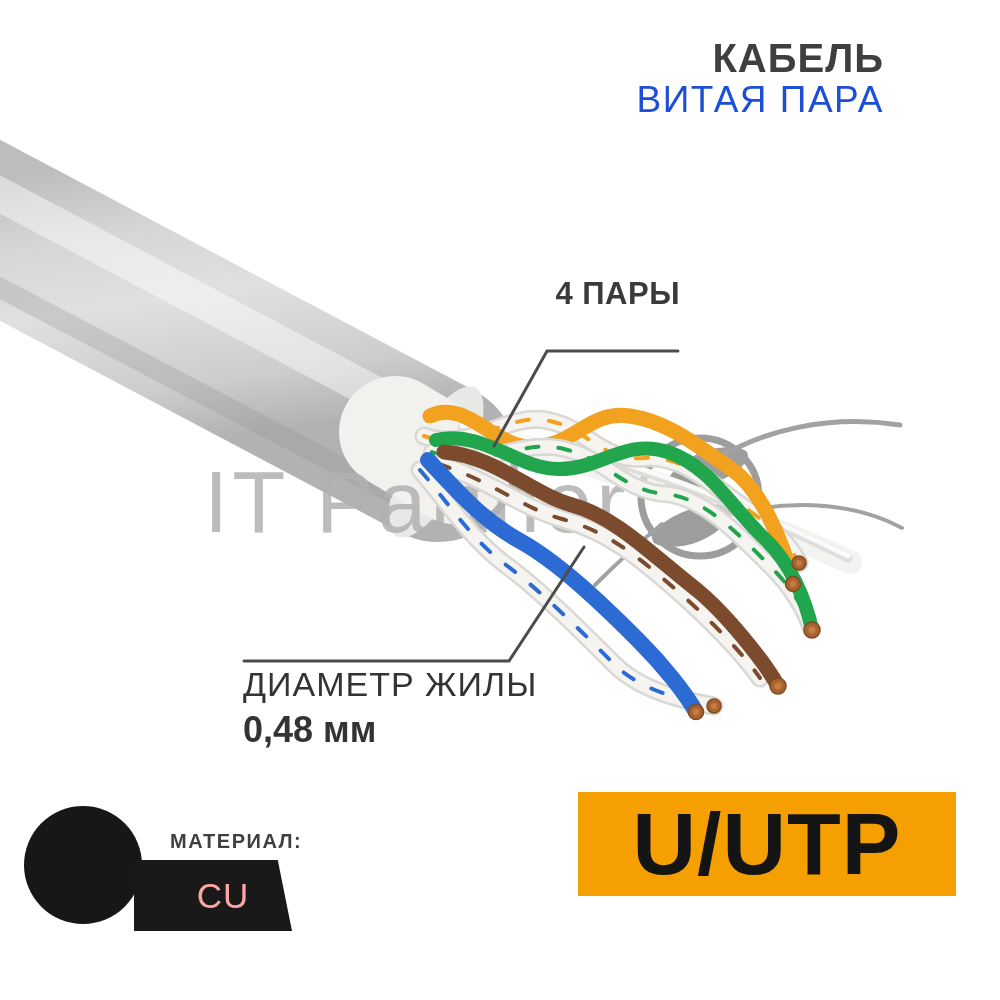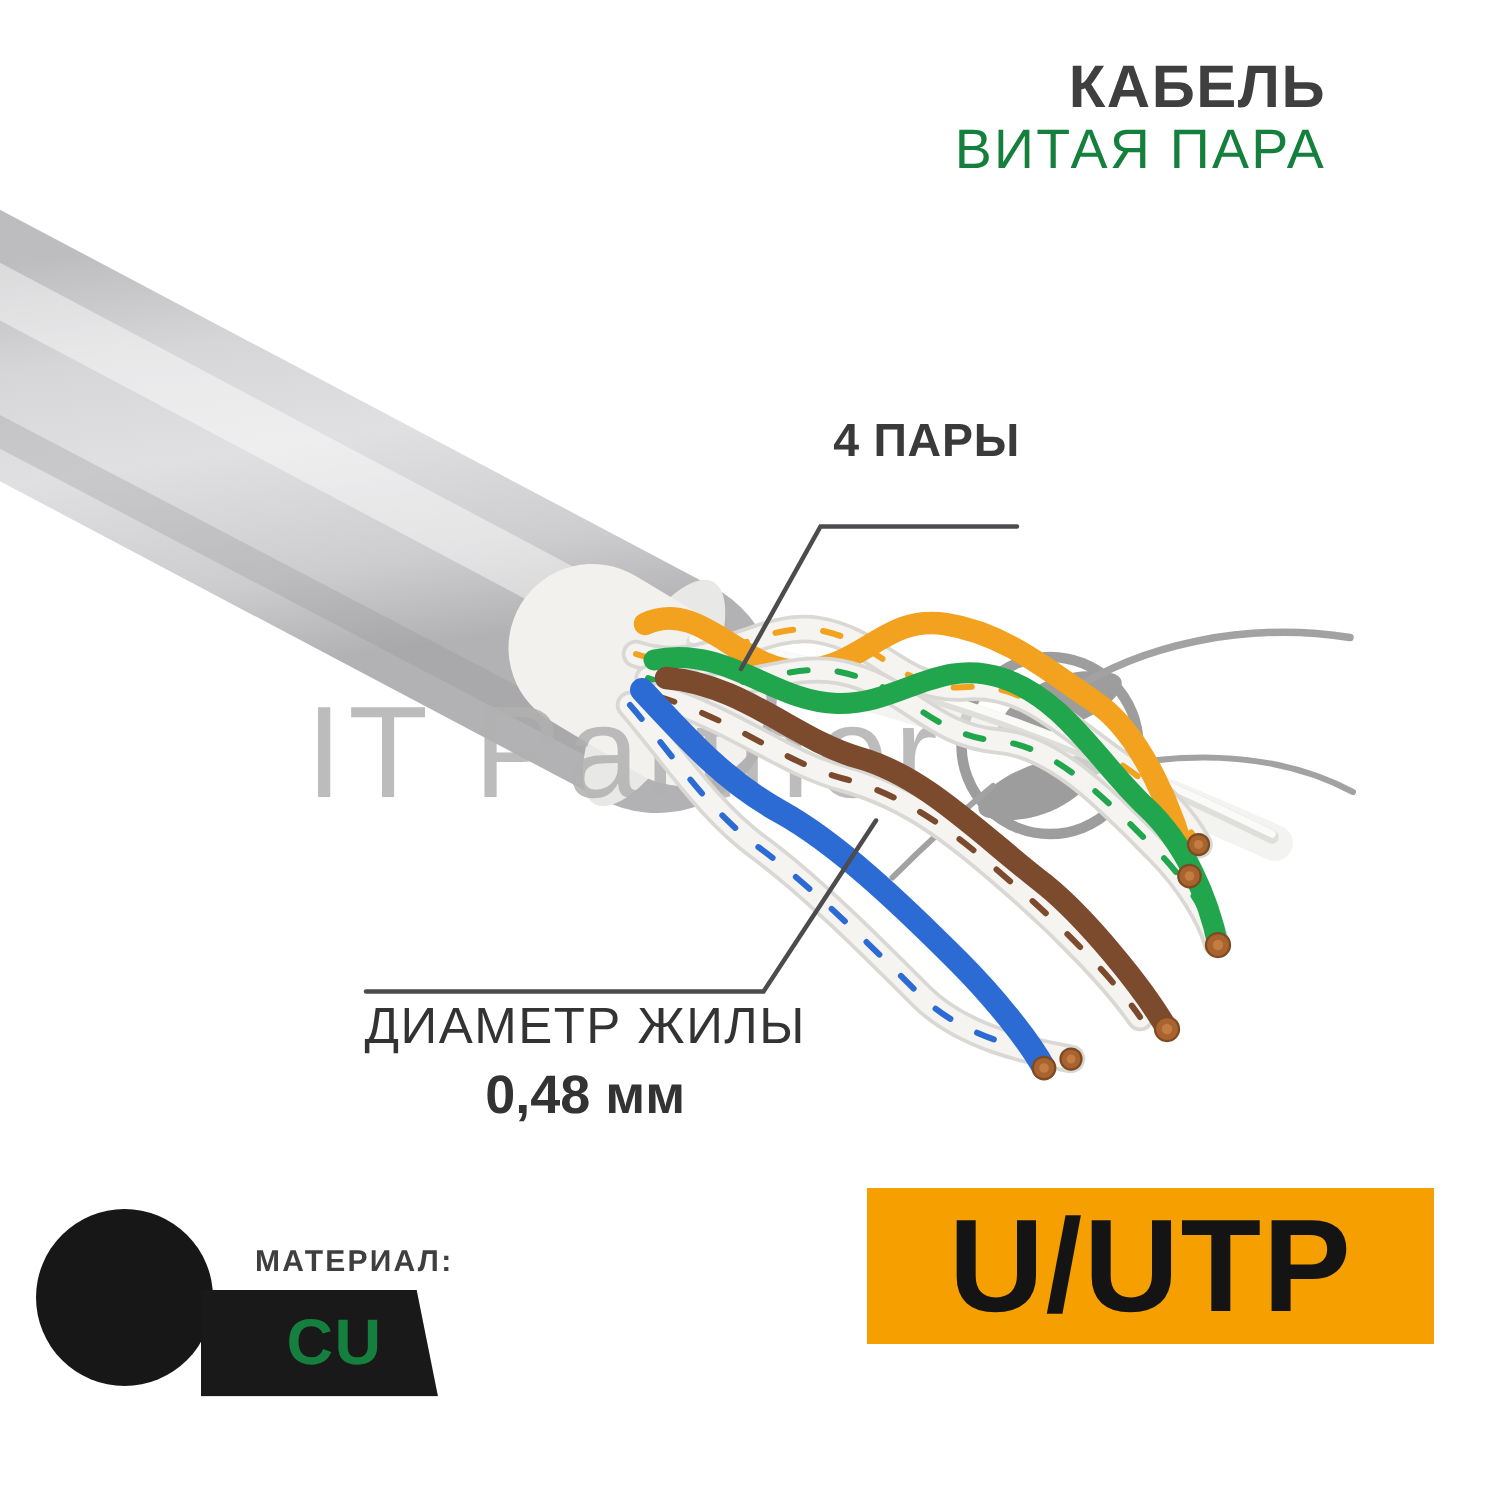--- a/index.html
+++ b/index.html
@@ -3,40 +3,40 @@
 <meta charset="utf-8">
 <style>
   html,body{margin:0;padding:0;background:#ffffff;}
   *{box-sizing:border-box;font-family:"Liberation Sans",sans-serif;}
   .canvas{position:relative;width:1000px;height:1000px;background:#ffffff;overflow:hidden;}
   svg.layer{position:absolute;left:0;top:0;width:1000px;height:1000px;}
 
   
   .hdr{position:absolute;top:36px;right:116px;text-align:right;}
   .hdr-title{font-size:40px;font-weight:700;letter-spacing:1px;line-height:44px;color:#3f3f3f;}
-  .hdr-sub{font-size:37px;font-weight:400;letter-spacing:1.5px;line-height:40px;color:#15803d;}
+  .hdr-sub{font-size:37px;font-weight:400;letter-spacing:1.5px;line-height:40px;color:#1d4ed8;}
 
   
   .wm{position:absolute;left:204px;top:452px;font-size:87px;letter-spacing:4px;
       color:#b1b1b1;opacity:.85;font-weight:400;white-space:nowrap;}
 
   
   .co-pairs{position:absolute;top:277px;right:320px;text-align:right;color:#3a3a3a;
             font-weight:700;font-size:31px;line-height:34px;letter-spacing:.5px;margin-left:28px;}
-  .co-diam{position:absolute;left:243px;top:666px;color:#333333;text-align:center;}
+  .co-diam{position:absolute;left:243px;top:666px;color:#333333;}
   .co-diam .l1{font-size:34px;font-weight:400;letter-spacing:1px;line-height:36px;}
   .co-diam .l2{font-size:36px;font-weight:700;line-height:40px;margin-top:8px;}
 
   
   .mat-label{position:absolute;left:170px;top:830px;font-size:20px;font-weight:700;
              color:#3f3f3f;letter-spacing:1.5px;}
   .cu-banner{position:absolute;left:134px;top:860px;width:158px;height:71px;background:#191919;
              clip-path:polygon(0 0,91% 0,100% 100%,0 100%);
              display:flex;align-items:center;justify-content:center;padding-left:20px;}
-  .cu-text{font-size:43px;font-weight:700;color:#15803d;letter-spacing:1px;}
+  .cu-text{font-size:35px;font-weight:400;color:#fca5a5;letter-spacing:1px;}
   .circle-outer{position:absolute;left:24px;top:806px;width:118px;height:118px;border-radius:50%;
                 background:#171717;}
 
   
   .utp-box{position:absolute;left:578px;top:792px;width:378px;height:104px;background:#F5A000;
            display:flex;align-items:center;justify-content:center;}
   .utp-text{font-size:88px;font-weight:700;color:#141414;letter-spacing:1px;}
 
   
   .shop{position:absolute;top:949px;right:4px;display:flex;align-items:center;gap:1px;}

